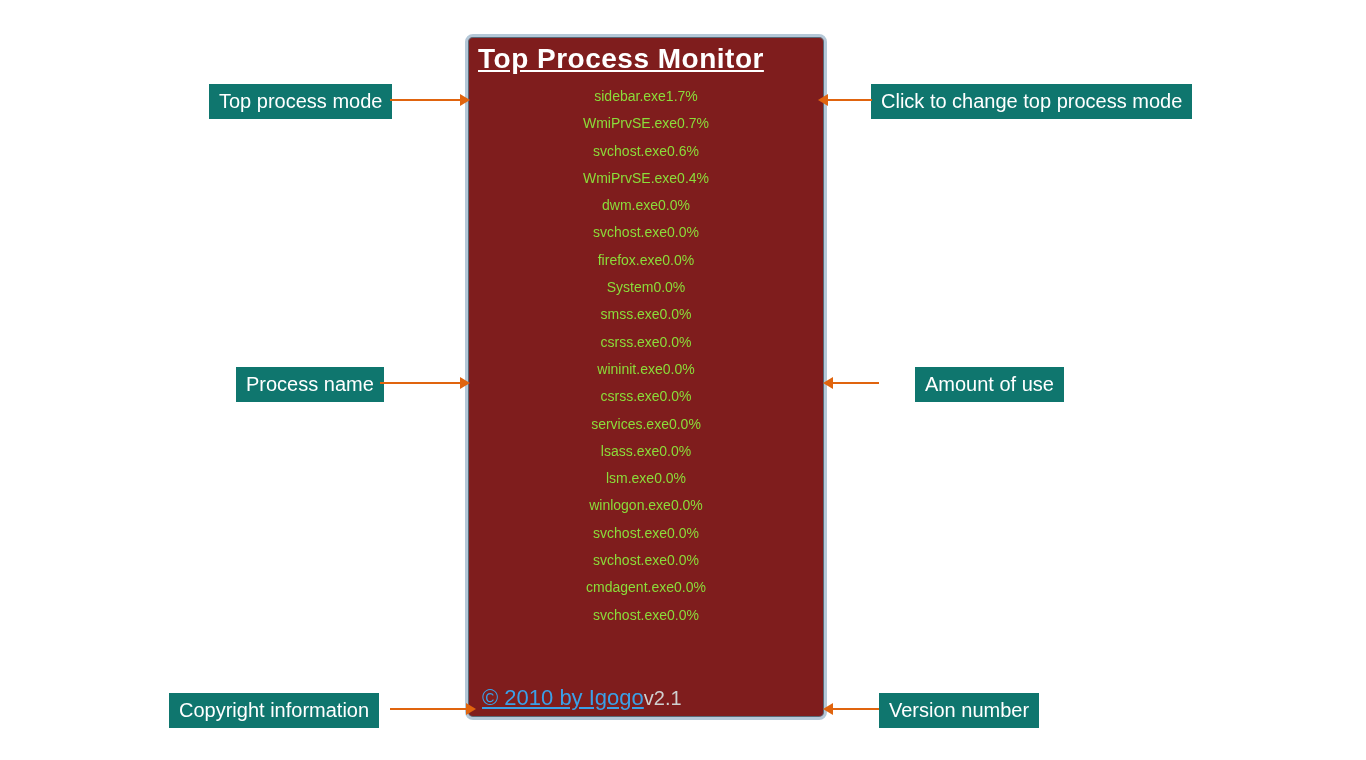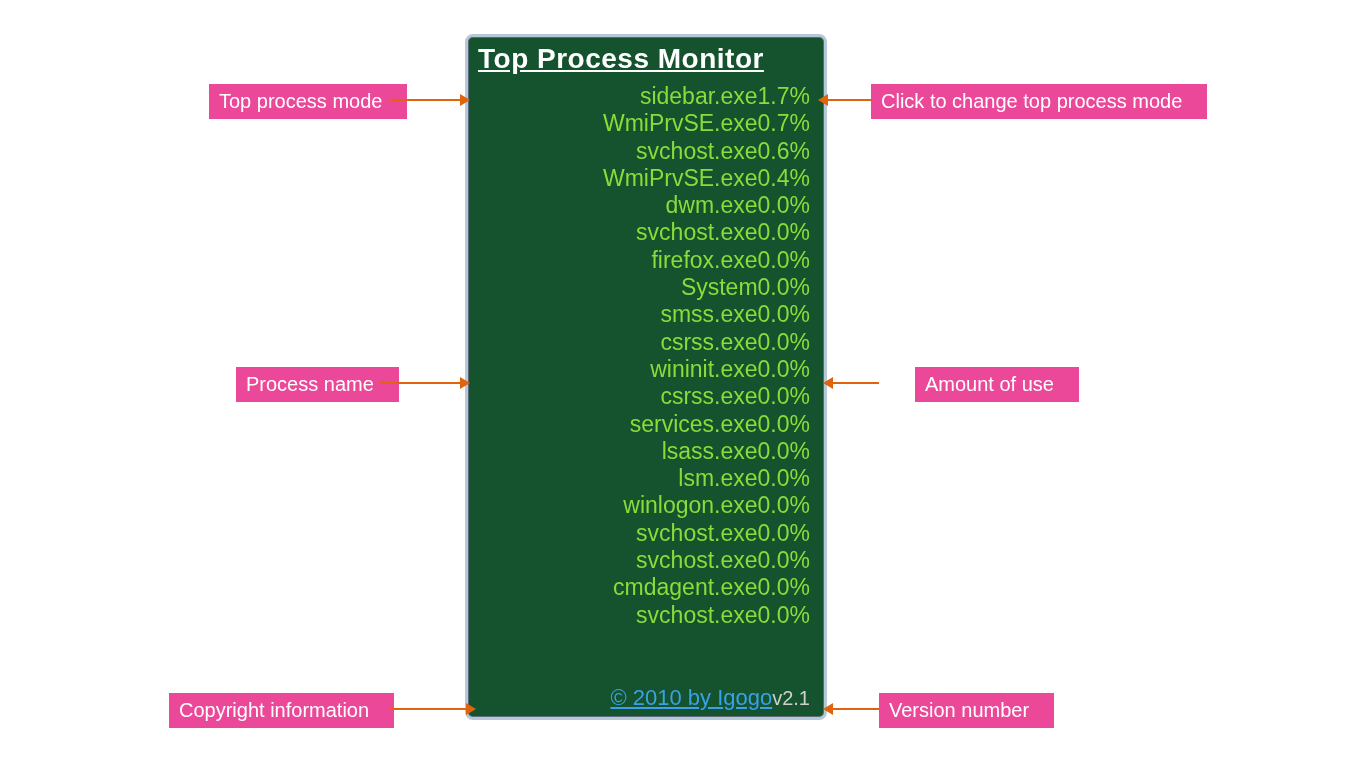--- a/index.html
+++ b/index.html
@@ -15,21 +15,21 @@
 
   
   .gadget {
     position: absolute;
     left: 465px;
     top: 34px;
     width: 362px;
     height: 686px;
     border: 3px solid #b4c8d8;
     border-radius: 8px;
-    background: #14532d;
+    background: #7f1d1d;
     box-shadow: 0 0 0 1px #5a6a78 inset;
     color: #b9f07a;
     box-sizing: border-box;
   }
 
   .gadget-title {
     color: #ffffff;
     font-size: 28px;
     font-weight: 700;
     text-decoration: underline;
@@ -63,56 +63,56 @@
     height: 22px;
     fill: #2a7bd6;
   }
 
   .proc-list {
     padding: 0 14px;
     margin-top: 2px;
   }
   .proc-row {
     display: flex;
-    justify-content: flex-end;
-    font-size: 23px;
+    justify-content: center;
+    font-size: 14px;
     line-height: 27.3px;
     color: #8bdc3a;
   }
   .proc-name { white-space: nowrap; }
   .proc-val  { white-space: nowrap; }
 
   .gadget-footer {
     position: absolute;
     left: 0;
     right: 0;
     bottom: 6px;
     display: flex;
-    justify-content: flex-end;
+    justify-content: flex-start;
     align-items: baseline;
     padding: 0 14px;
   }
   .copyright {
     color: #3aa0e8;
     font-size: 22px;
     text-decoration: underline;
   }
   .version {
     color: #cfcfcf;
     font-size: 20px;
   }
 
   
   .callout {
     position: absolute;
-    background: #ec4899;
+    background: #0f766e;
     color: #ffffff;
     font-size: 20px;
     line-height: 1.2;
-    padding: 5px 25px 6px 10px;
+    padding: 5px 10px 6px 10px;
     white-space: nowrap;
   }
   .arrow {
     position: absolute;
     height: 2px;
     background: #e0640e;
   }
   .arrow::after {
     content: "";
     position: absolute;

